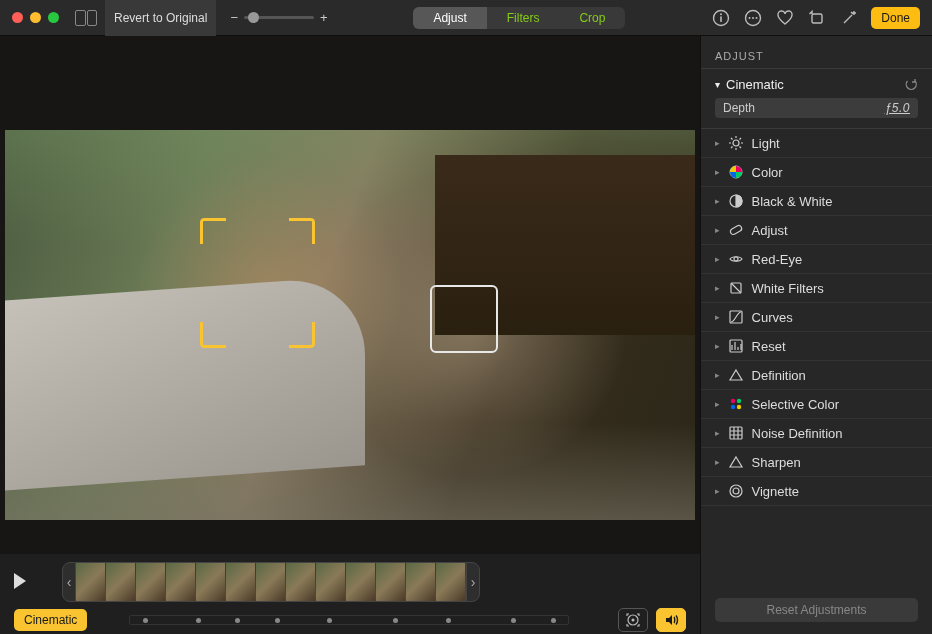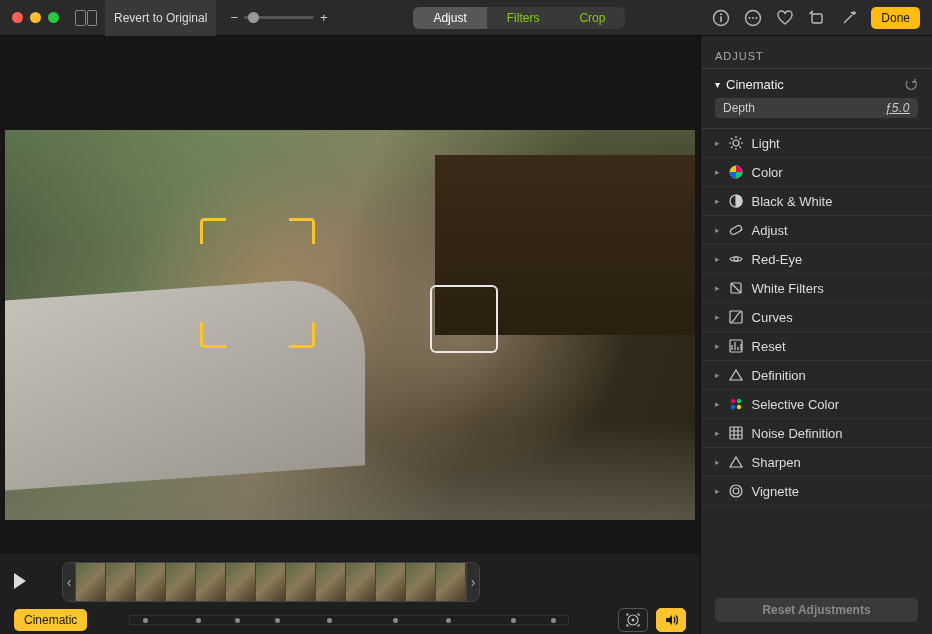--- a/index.html
+++ b/index.html
@@ -101,21 +101,21 @@
   .cinematic-section{ padding:8px 14px 10px; border-bottom:1px solid #3a3a3a; }
   .cin-row1{ display:flex; align-items:center; gap:6px; font-size:13px; color:#eee; }
   .cin-row1 .chev{ font-size:10px; }
   .reset-cin{ margin-left:auto; color:#888; }
   .depth-row{ margin-top:6px; display:flex; align-items:center; background:#3c3c3c; border-radius:4px; padding:3px 8px; font-size:12px; }
   .depth-val{ margin-left:auto; font-style:italic; letter-spacing:0.5px;text-decoration:underline; }
   .adj-list{ flex:1; overflow:auto; }
   .adj-item{ display:flex; align-items:center; gap:8px; padding:6px 14px; font-size:13px; color:#ddd; border-bottom:1px solid #333; cursor:pointer; }
   .adj-item .tri{ font-size:9px; color:#888; }
   .adj-item .aicon{ width:16px; height:16px; display:flex; align-items:center; justify-content:center; }
-  .reset-adj{ margin:12px 14px 0; background:#3a3a3a; color:#888; font-size:12px; text-align:center; padding:5px; border-radius:5px;font-weight:bold; }
+  .reset-adj{ margin:12px 14px 0; background:#3a3a3a; color:#888; font-size:12px; text-align:center; padding:5px; border-radius:5px; }
   svg{ display:block; }
 </style>
 </head>
 <body>
 
 <div class="title-bar">
   <div class="traffic">
     <span class="tr-red"></span>
     <span class="tr-yel"></span>
     <span class="tr-grn"></span>

